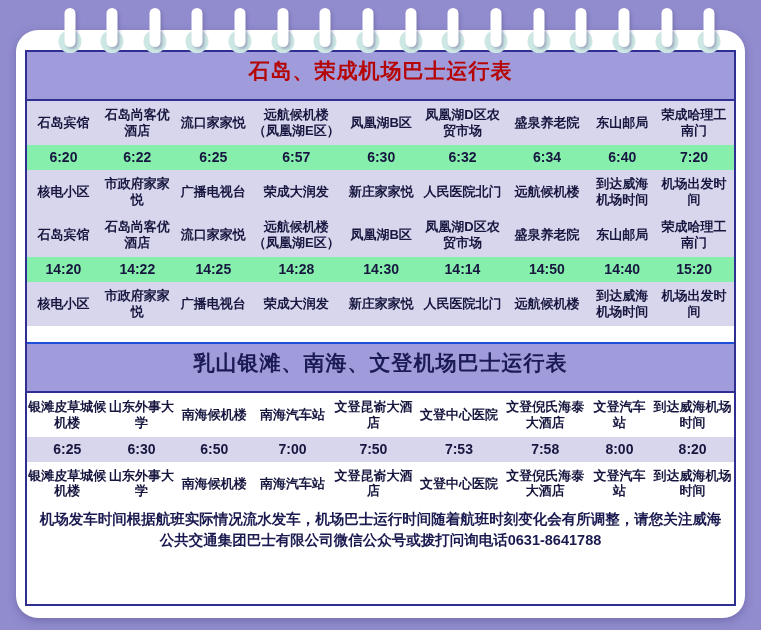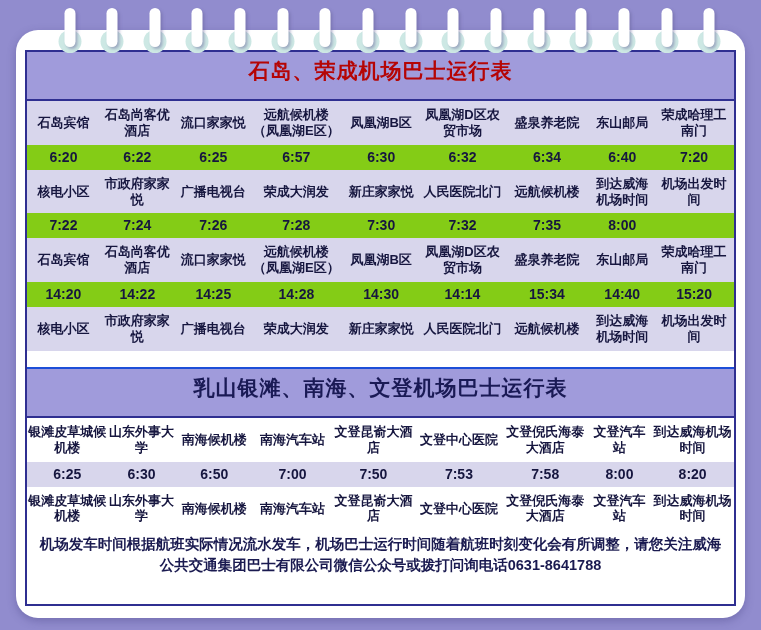--- a/index.html
+++ b/index.html
@@ -46,21 +46,21 @@
     letter-spacing:1px;
   }
   .band.second { border-top:2px solid #1d4ed8; margin-top:16px; }
   .t1-title { color:#b50505; }
   .t2-title { color:#1a1a55; }
   table { width:100%; border-collapse:collapse; table-layout:fixed; }
   td { text-align:center; vertical-align:middle; color:#16163f; }
   .st-row td { font-size:13px; line-height:1.22; padding:6px 1px; }
   .tm-row td { font-size:14px; padding:4px 1px 5px 1px; }
   .t1 .st-row td { background:#d8d6ec; }
-  .t1 .tm-row td { background:#84cc16; }
+  .t1 .tm-row td { background:#86efac; }
   .t2 .st-row td { background:#ffffff; }
   .t2 .tm-row td { background:#d8d6ec; }
   
   .t1 col:nth-child(1){width:10.3%} .t1 col:nth-child(2){width:10.6%}
   .t1 col:nth-child(3){width:10.9%} .t1 col:nth-child(4){width:12.6%}
   .t1 col:nth-child(5){width:11.4%} .t1 col:nth-child(6){width:11.6%}
   .t1 col:nth-child(7){width:12.3%} .t1 col:nth-child(8){width:9.0%}
   .t1 col:nth-child(9){width:11.3%}
   
   .t2 col:nth-child(1){width:11.4%} .t2 col:nth-child(2){width:9.6%}
@@ -187,50 +187,39 @@
         <td>核电小区</td>
         <td>市政府家家悦</td>
         <td>广播电视台</td>
         <td>荣成大润发</td>
         <td>新庄家家悦</td>
         <td>人民医院北门</td>
         <td>远航候机楼</td>
         <td>到达威海机场时间</td>
         <td>机场出发时间</td>
       </tr>
-      <tr class="tm-row">
-        <td>7:22</td>
-        <td>7:24</td>
-        <td>7:26</td>
-        <td>7:28</td>
-        <td>7:30</td>
-        <td>7:32</td>
-        <td>7:35</td>
-        <td>8:00</td>
-        <td></td>
-      </tr>
       <tr class="st-row">
         <td>石岛宾馆</td>
         <td>石岛尚客优酒店</td>
         <td>流口家家悦</td>
         <td>远航候机楼（凤凰湖E区）</td>
         <td>凤凰湖B区</td>
         <td>凤凰湖D区农贸市场</td>
         <td>盛泉养老院</td>
         <td>东山邮局</td>
         <td>荣成哈理工南门</td>
       </tr>
       <tr class="tm-row">
         <td>14:20</td>
         <td>14:22</td>
         <td>14:25</td>
         <td>14:28</td>
         <td>14:30</td>
         <td>14:14</td>
-        <td>15:34</td>
+        <td>14:50</td>
         <td>14:40</td>
         <td>15:20</td>
       </tr>
       <tr class="st-row">
         <td>核电小区</td>
         <td>市政府家家悦</td>
         <td>广播电视台</td>
         <td>荣成大润发</td>
         <td>新庄家家悦</td>
         <td>人民医院北门</td>

